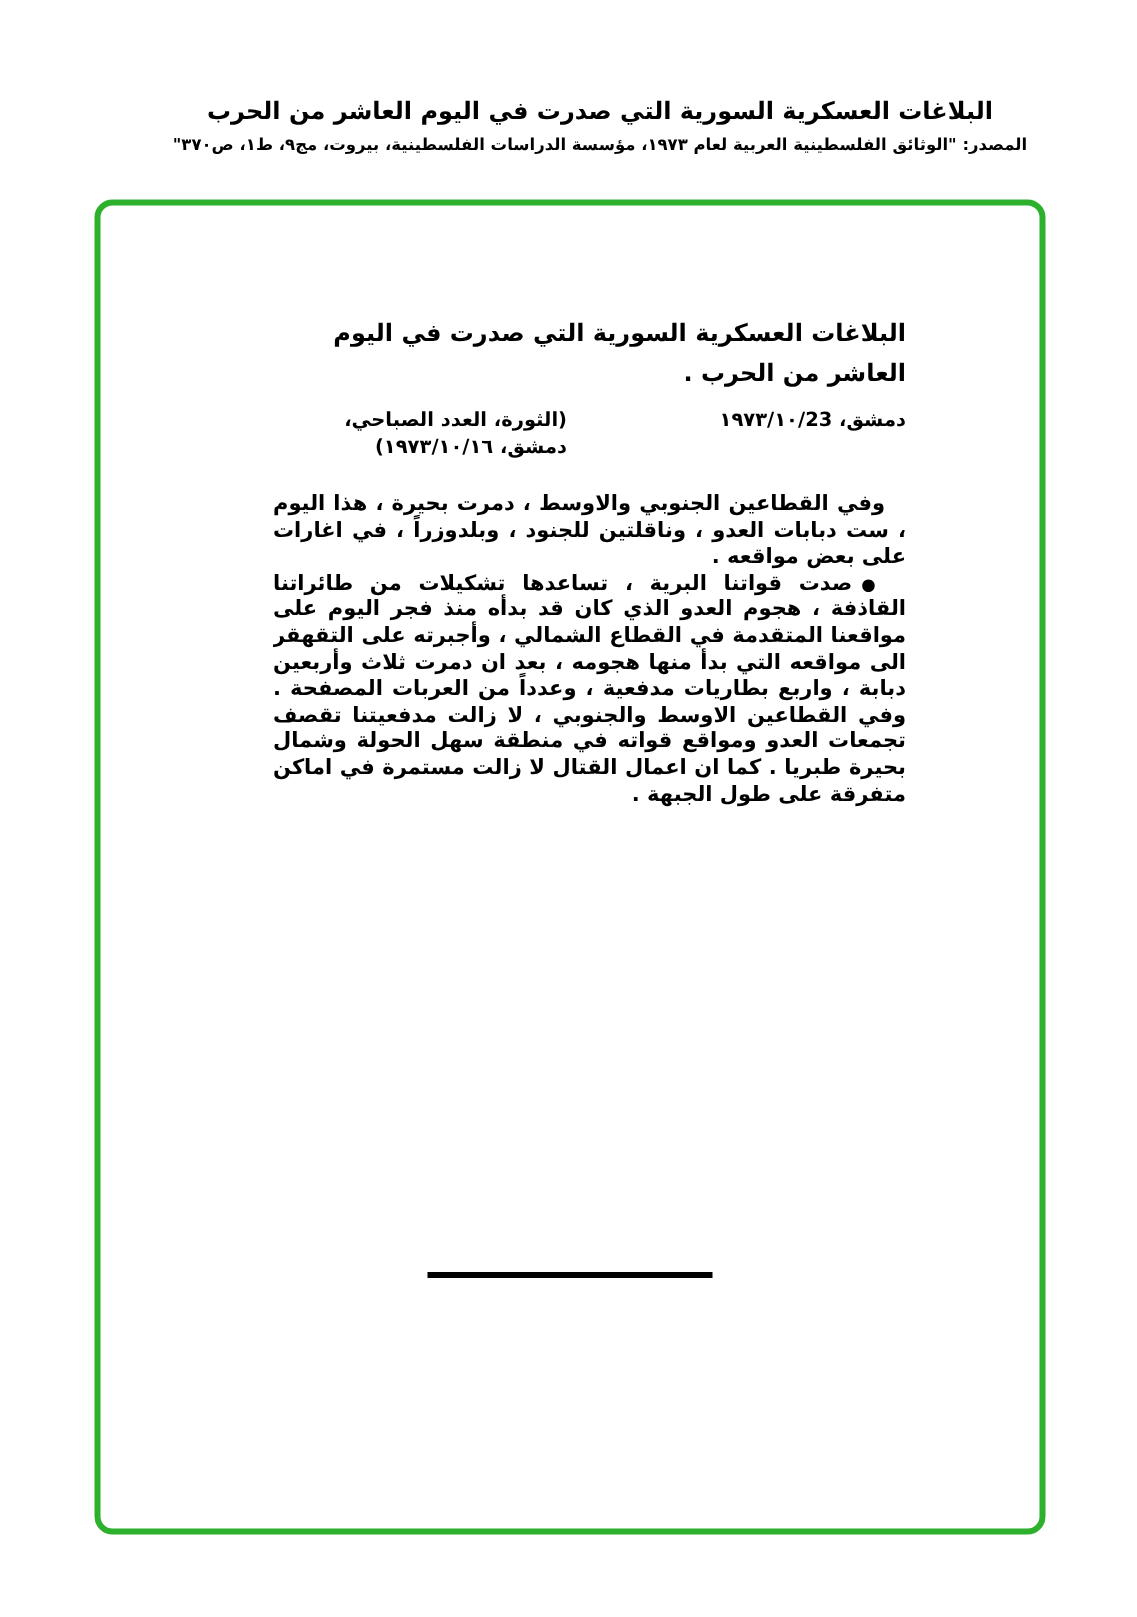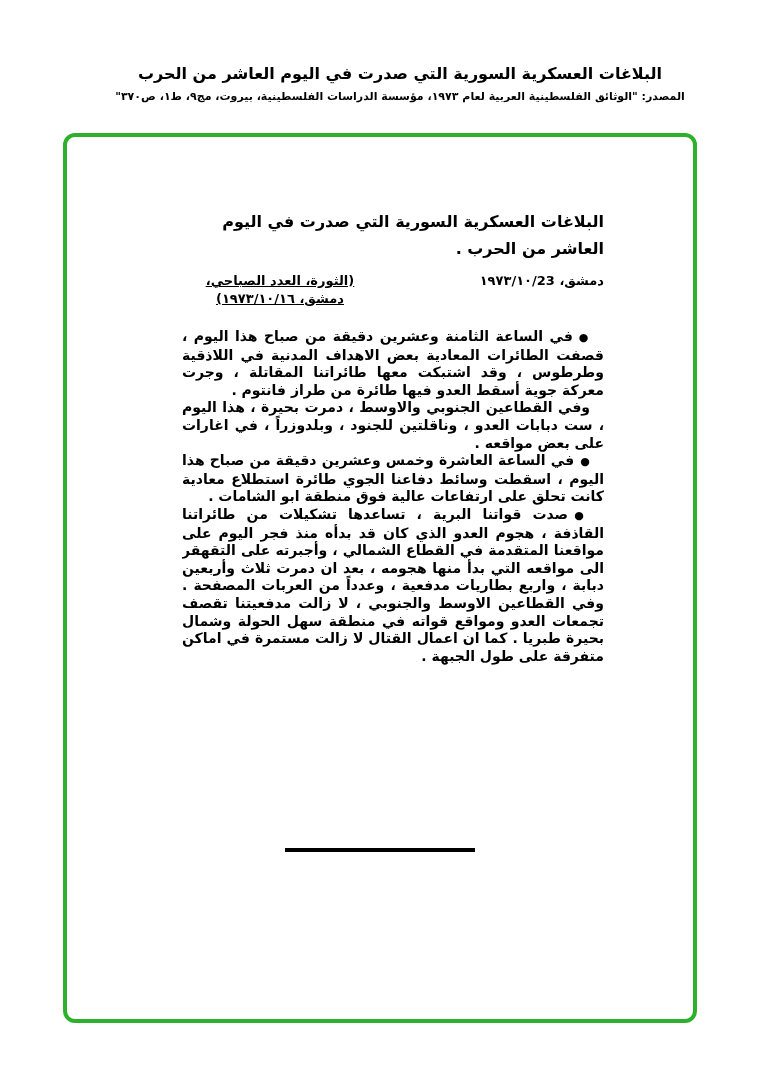--- a/index.html
+++ b/index.html
@@ -26,21 +26,21 @@
     direction:rtl; text-align:right; height:760px; overflow:hidden;
   }
   .doc-heading {
     margin:0; font-size:16px; font-weight:bold; line-height:27px; text-align:right;
   }
   .dateline {
     margin-top:10px; display:flex; justify-content:space-between; align-items:flex-start;
     font-size:13px; font-weight:bold; line-height:18px;
   }
   .dateline-place { white-space:nowrap; }
-  .dateline-pub   { max-width:196px; text-align:center;text-decoration:underline; }
+  .dateline-pub   { max-width:196px; text-align:right; }
 
   .doc-body { margin-top:20px; font-size:14px; font-weight:bold; line-height:17.6px; }
   .doc-body p {
     margin:0; text-align:justify; text-indent:14px;
   }
   .bullet { margin-left:6px; font-size:11px; }
 
   .end-rule {
     position:absolute; top:711px; left:50%; transform:translateX(-50%);
     width:190px; height:4px; background:var(--ink);
@@ -58,22 +58,20 @@
   <div class="doc">
 
     <h2 class="doc-heading">البلاغات العسكرية السورية التي صدرت في اليوم العاشر من الحرب .</h2>
 
     <div class="dateline">
       <div class="dateline-place">دمشق، ١٩٧٣/١٠/23</div>
       <div class="dateline-pub">(الثورة، العدد الصباحي، دمشق، ١٩٧٣/١٠/١٦)</div>
     </div>
 
     <div class="doc-body">
-      <p><span class="bullet">●</span><span>في الساعة الثامنة وعشرين دقيقة من صباح هذا اليوم ، قصفت الطائرات المعادية بعض الاهداف المدنية في اللاذقية وطرطوس ، وقد اشتبكت معها طائراتنا المقاتلة ، وجرت معركة جوية أسقط العدو فيها طائرة من طراز فانتوم .</span></p>
       <p><span>وفي القطاعين الجنوبي والاوسط ، دمرت بحيرة ، هذا اليوم ، ست دبابات العدو ، وناقلتين للجنود ، وبلدوزراً ، في اغارات على بعض مواقعه .</span></p>
-      <p><span class="bullet">●</span><span>في الساعة العاشرة وخمس وعشرين دقيقة من صباح هذا اليوم ، اسقطت وسائط دفاعنا الجوي طائرة استطلاع معادية كانت تحلق على ارتفاعات عالية فوق منطقة ابو الشامات .</span></p>
       <p><span class="bullet">●</span><span>صدت قواتنا البرية ، تساعدها تشكيلات من طائراتنا القاذفة ، هجوم العدو الذي كان قد بدأه منذ فجر اليوم على مواقعنا المتقدمة في القطاع الشمالي ، وأجبرته على التقهقر الى مواقعه التي بدأ منها هجومه ، بعد ان دمرت ثلاث وأربعين دبابة ، واربع بطاريات مدفعية ، وعدداً من العربات المصفحة . وفي القطاعين الاوسط والجنوبي ، لا زالت مدفعيتنا تقصف تجمعات العدو ومواقع قواته في منطقة سهل الحولة وشمال بحيرة طبريا . كما ان اعمال القتال لا زالت مستمرة في اماكن متفرقة على طول الجبهة .</span></p>
     </div>
 
   </div>
 
   <div class="end-rule"></div>
 </div>
 
 </body></html>

